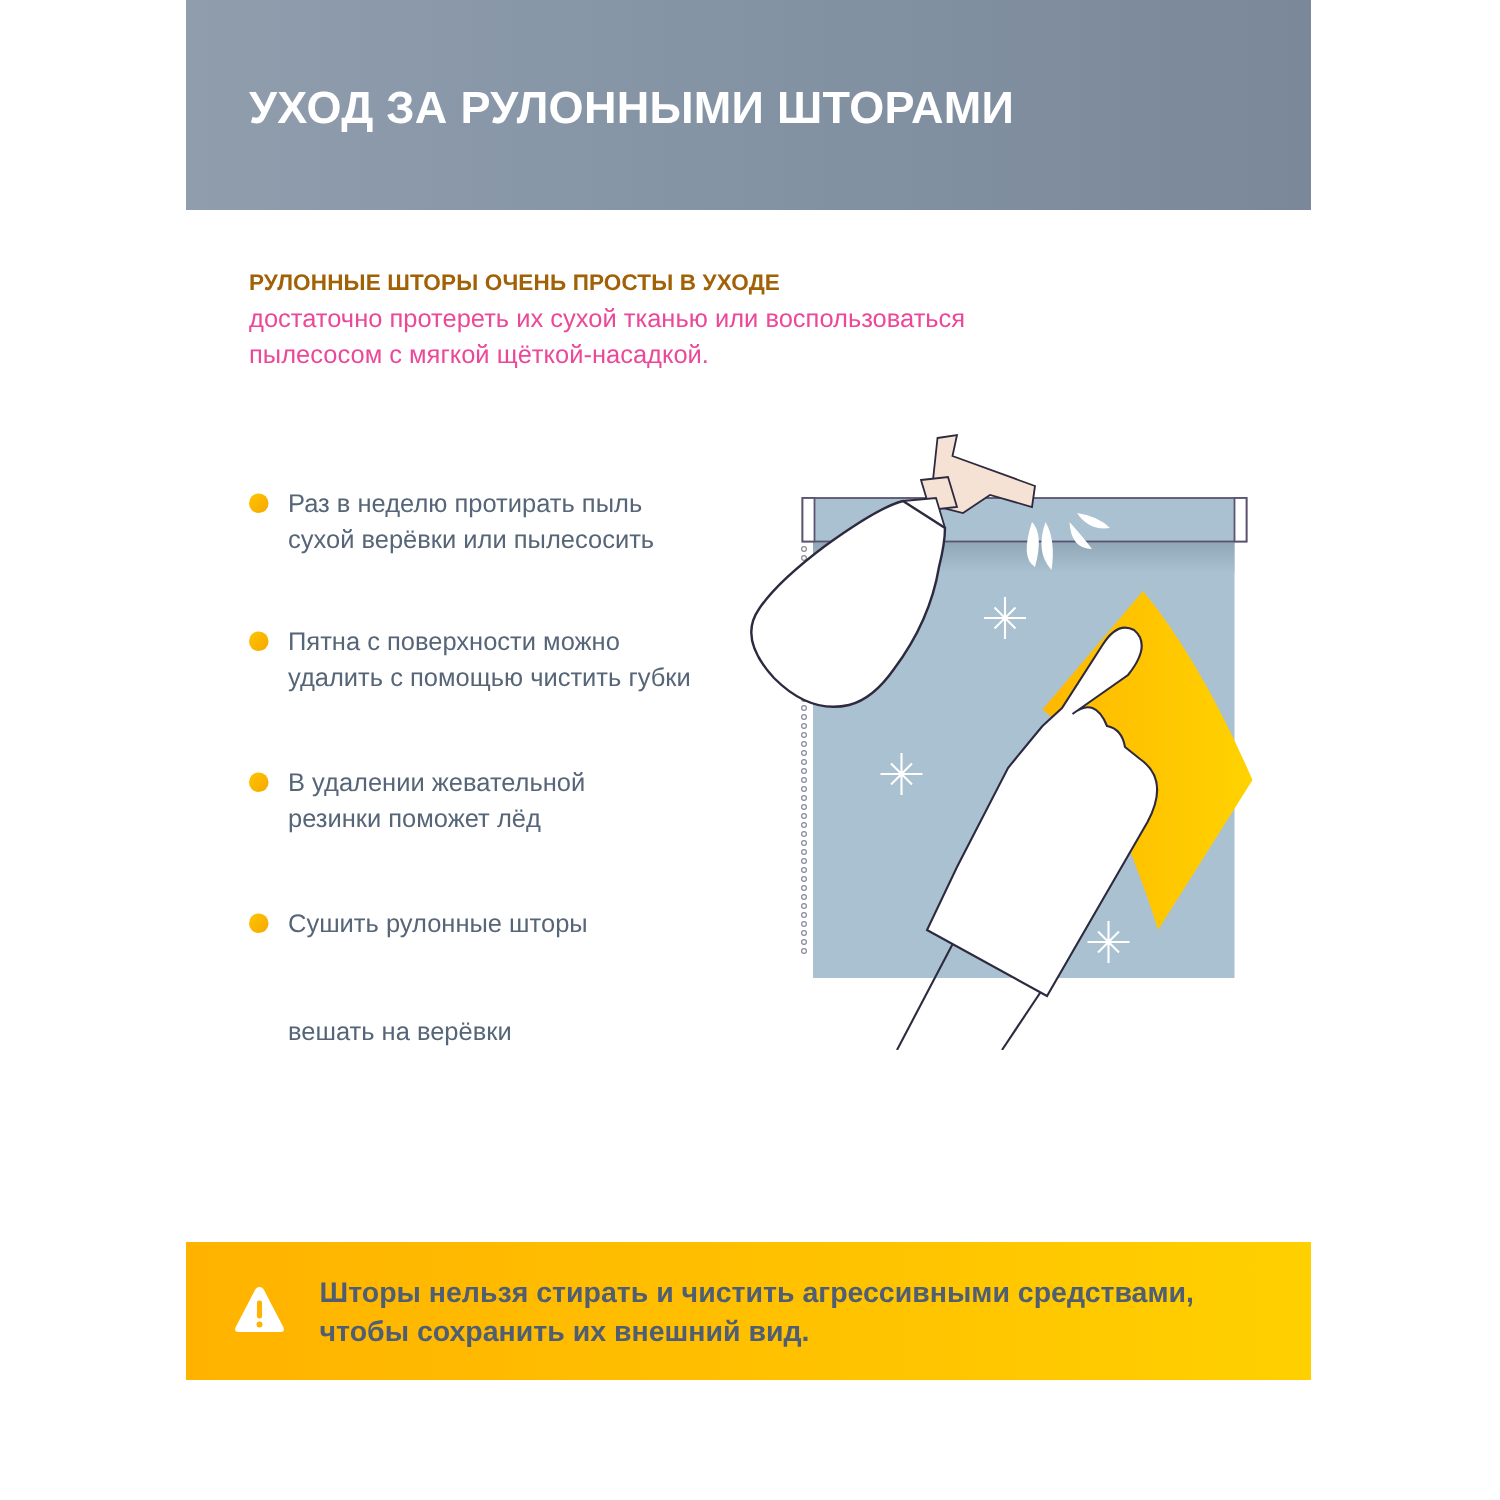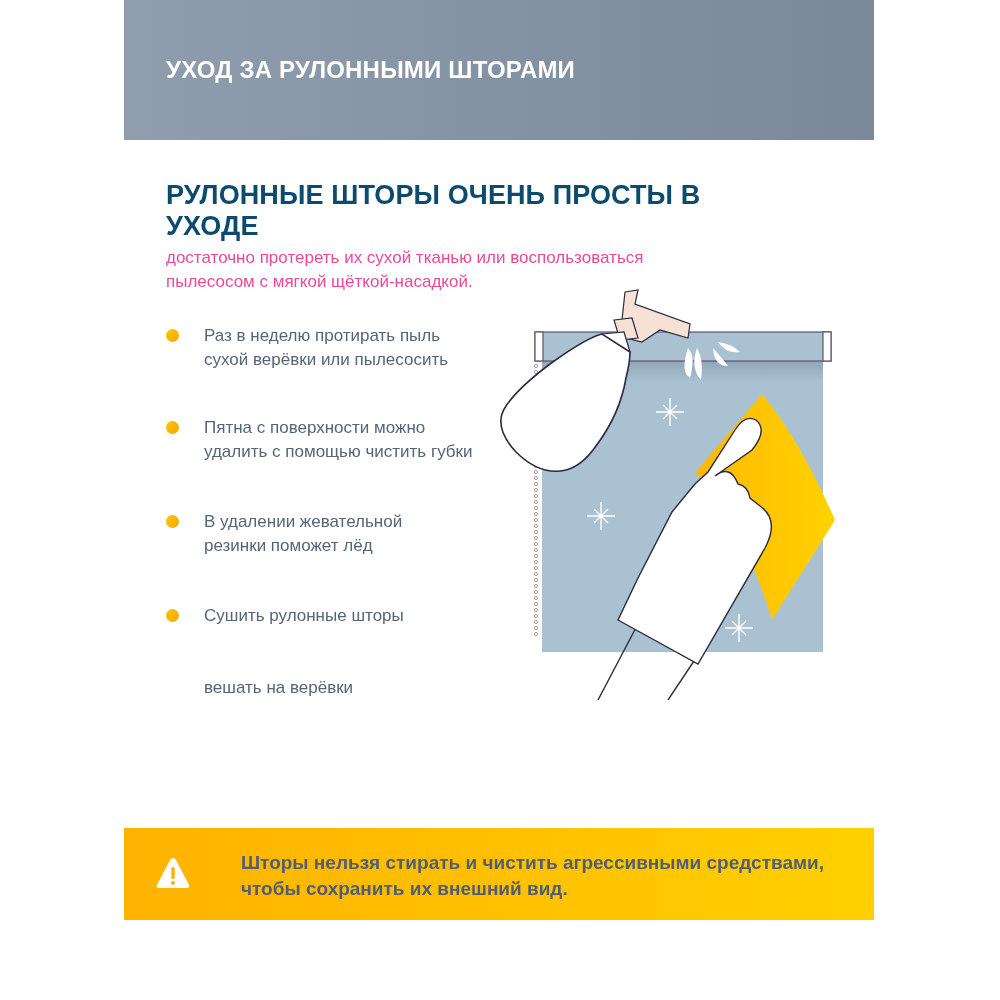--- a/index.html
+++ b/index.html
@@ -1,32 +1,32 @@
 <!DOCTYPE html>
 <html><head>
 <meta charset="utf-8">
 <style>
   html, body { margin:0; padding:0; background:#ffffff; }
   body { width:1000px; height:1000px; position:relative; overflow:hidden; font-family:"Liberation Sans", "DejaVu Sans", sans-serif; }
   .header { position:absolute; left:124px; top:0; width:750px; height:140px;
     background:linear-gradient(90deg,#8f9dad 0%,#8493a4 50%,#7a889a 100%); }
-  .header h1 { position:absolute; left:42px; top:56px; margin:0; color:#ffffff; font-size:24px; font-weight:bold; letter-spacing:0.2px; font-family:"Liberation Sans", sans-serif; }
+  .header h1 { position:absolute; left:42px; top:56px; margin:0; color:#ffffff; font-size:30px; font-weight:bold; letter-spacing:0.2px; font-family:"Liberation Sans", sans-serif; }
   .intro { position:absolute; left:166px; top:180px; width:600px; }
-  .intro h2 { margin:0; font-size:27px; font-weight:bold; color:#0c4a6e; letter-spacing:0.1px; }
+  .intro h2 { margin:0; font-size:15px; font-weight:bold; color:#a16207; letter-spacing:0.1px; }
   .intro p { margin:4px 0 0 0; font-size:17px; line-height:24px; color:#ec4899; }
   .tips { position:absolute; left:166px; top:324px; width:340px; }
   .tip { position:absolute; left:0; width:340px; }
   .tip .dot { position:absolute; left:0; top:5px; width:13px; height:13px; border-radius:50%;
     background:linear-gradient(135deg,#ffc400,#f5a800); }
-  .tip .txt { position:absolute; left:26px; top:0; font-size:17px; line-height:24px; color:#566577; width:320px;margin-left:12px; }
+  .tip .txt { position:absolute; left:26px; top:0; font-size:17px; line-height:24px; color:#566577; width:320px; }
   .illus { position:absolute; left:490px; top:280px; width:360px; height:420px; }
   .warning { position:absolute; left:124px; top:828px; width:750px; height:92px;
     background:linear-gradient(90deg,#ffb300 0%,#ffc000 50%,#ffd000 100%); }
   .warning .wicon { position:absolute; left:32px; top:28px; width:34px; height:34px; }
-  .warning .wtext { position:absolute; left:89px; top:22px; font-size:19px; line-height:26px; font-weight:bold; color:#4f5e73; width:620px;margin-left:28px; }
+  .warning .wtext { position:absolute; left:89px; top:22px; font-size:19px; line-height:26px; font-weight:bold; color:#4f5e73; width:620px; }
 </style>
 </head>
 <body>
 
 <div class="header">
   <h1>УХОД ЗА РУЛОННЫМИ ШТОРАМИ</h1>
 </div>
 
 <div class="intro">
   <h2>РУЛОННЫЕ ШТОРЫ ОЧЕНЬ ПРОСТЫ В УХОДЕ</h2>

